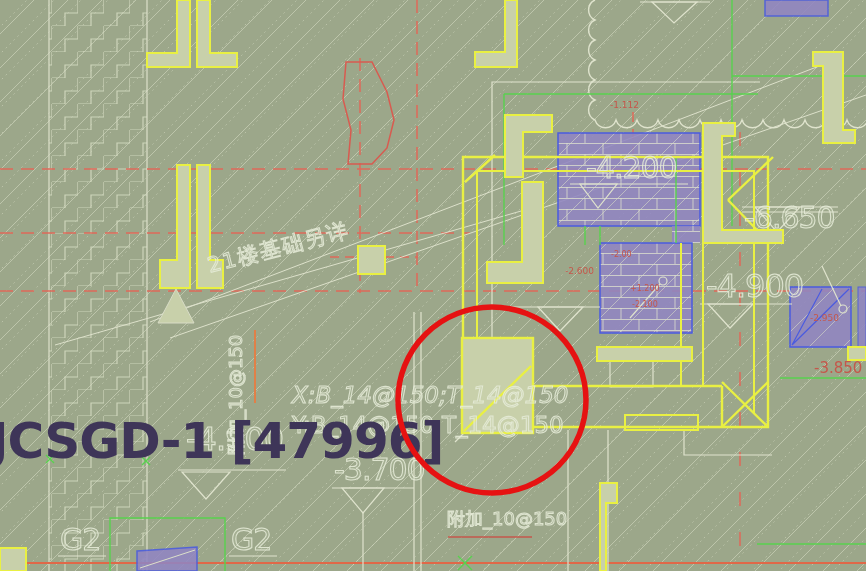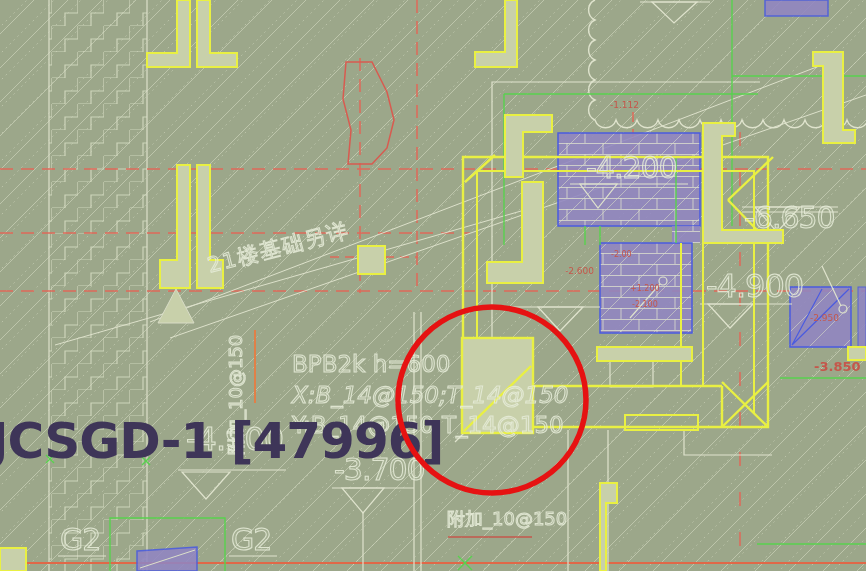--- a/index.html
+++ b/index.html
@@ -29,21 +29,21 @@
   }
   .ghost{z-index:4;}
   .elev{font-size:30px;}
   .elev-big{font-size:32px;}
   .note{font-size:23px;letter-spacing:0px;}
   .g2{font-size:30px;}
   .cnote{font-size:21px;transform:rotate(-14.5deg);transform-origin:0 50%;letter-spacing:2px;}
   .rebar{font-size:18px;letter-spacing:0px;}
   .rebar-v{transform:rotate(-90deg);transform-origin:0 0;}
   .rtext{color:#C5574B;font-size:9px;letter-spacing:0px;z-index:5;}
-  .r10{font-size:13px;font-weight:bold;}
+  .r10{font-size:15px;}
 </style>
 </head>
 <body>
 
 <div class="stage">
 
   <svg class="linework" width="866" height="571" viewBox="0 0 866 571">
     <defs>
       <pattern id="diag" width="34" height="34" patternUnits="userSpaceOnUse">
         <path d="M-2,36 L36,-2" stroke="#D9DEC6" stroke-width="1" opacity="0.55"></path>
@@ -220,21 +220,20 @@
   </svg>
 
   <div class="txt etext elev-big ghost" style="left:186px;top:420px;">-4.900</div>
   <div class="txt title" style="left:-10px;top:412px;">JCSGD-1 [47996]</div>
 
   <div class="txt etext elev" style="left:586px;top:150px;">-4.200</div>
   <div class="txt etext elev" style="left:744px;top:168px;margin-top:32px;">-6.650</div>
   <div class="txt etext elev-big" style="left:706px;top:267px;">-4.900</div>
   <div class="txt etext elev" style="left:334px;top:452px;">-3.700</div>
 
-  <div class="txt etext note" style="left:292px;top:351px;">BPB2k h=600</div>
   <div class="txt etext note" style="left:292px;top:382px;font-style:italic;">X:B_14@150;T_14@150</div>
   <div class="txt etext note" style="left:292px;top:412px;">Y:B_14@150;T_14@150</div>
 
   <div class="txt etext g2" style="left:60px;top:522px;">G2</div>
   <div class="txt etext g2" style="left:231px;top:522px;">G2</div>
 
   <div class="txt etext cnote" style="left:208px;top:252px;">21楼基础另详</div>
 
   <div class="txt etext rebar rebar-v" style="left:224px;top:455px;">附加_10@150</div>
   <div class="txt etext rebar" style="left:447px;top:507px;">附加_10@150</div>

